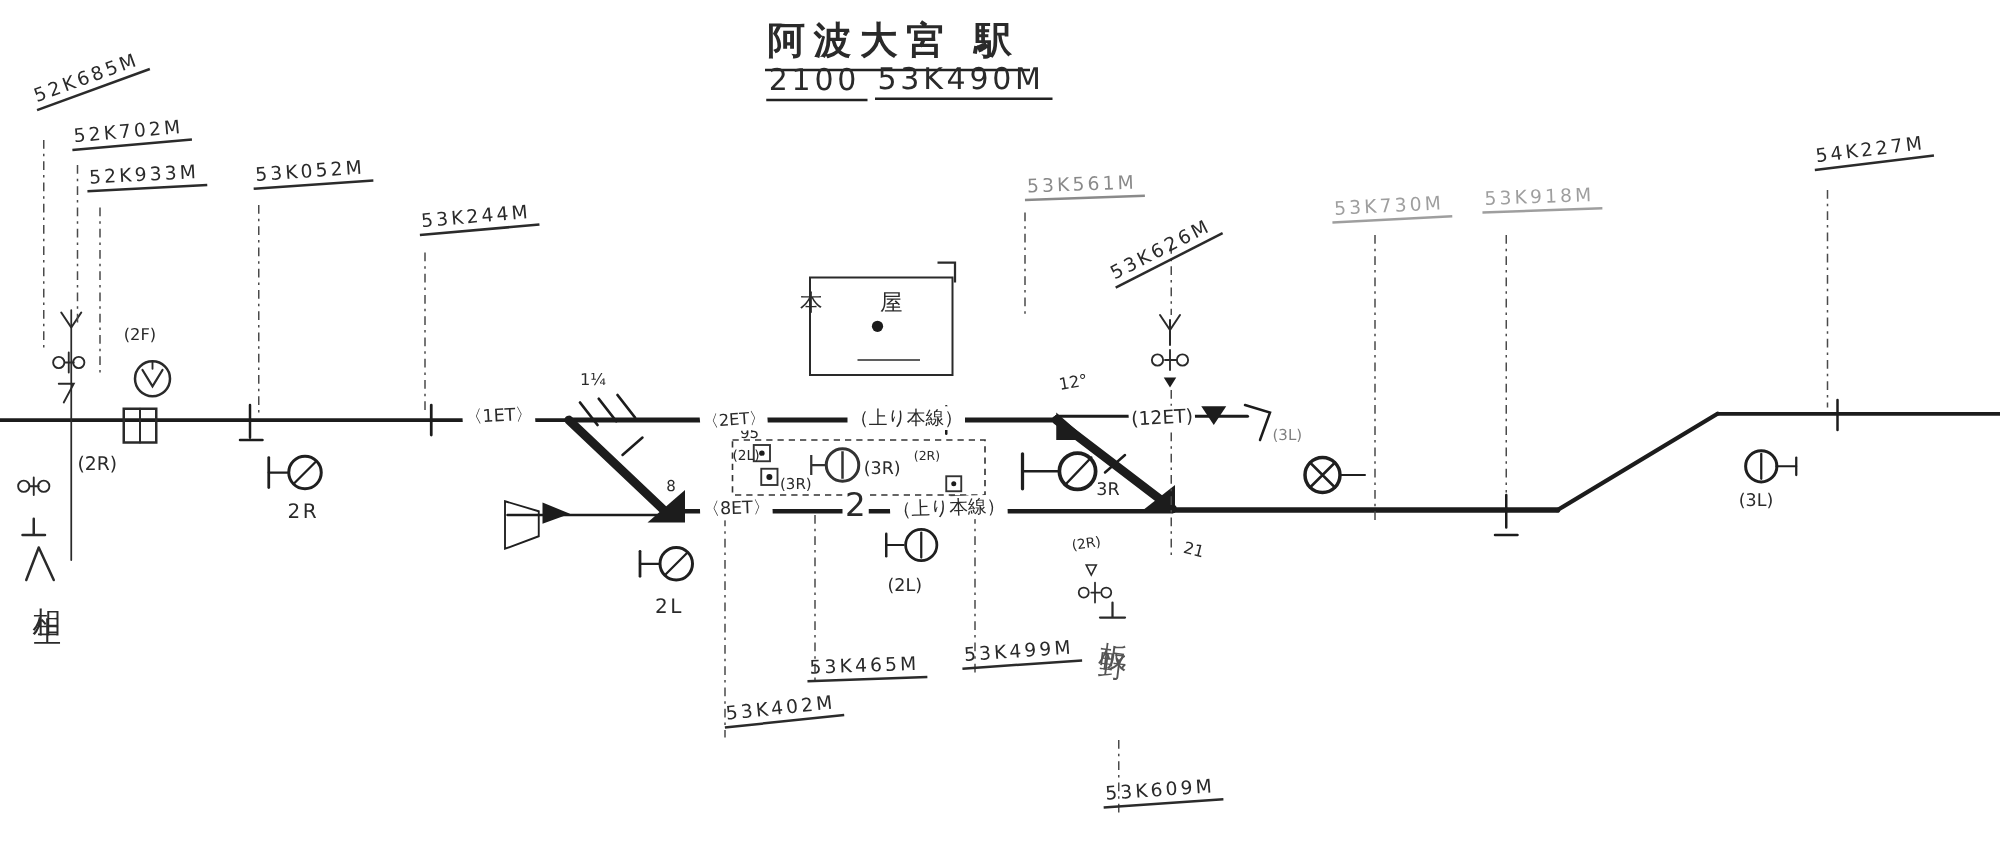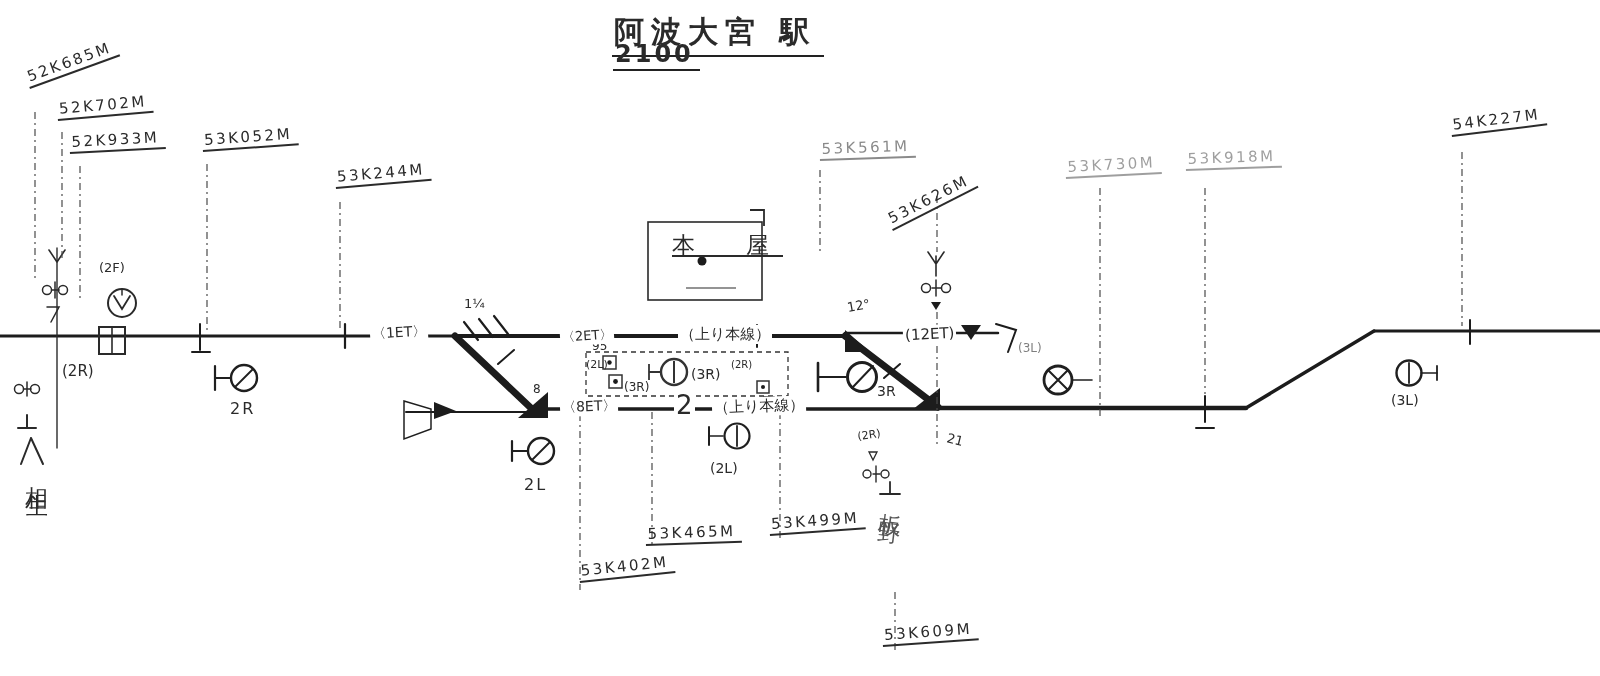--- a/index.html
+++ b/index.html
@@ -192,21 +192,22 @@
     <text x="62" y="376" font-size="15">(2R)</text>
     <text x="99" y="272" font-size="13">(2F)</text>
     <text x="858" y="440" font-size="11" transform="rotate(-8 858 440)">(2R)</text>
     <text x="946" y="442" font-size="13" transform="rotate(14 946 442)">21</text>
     <text x="848" y="312" font-size="13" transform="rotate(-10 848 312)">12°</text>
     <text x="464" y="308" font-size="13">1¼</text>
     <text x="533" y="393" font-size="12">8</text>
   </svg>
 
   <div class="lbl title" style="left:612px;top:12px;">阿波大宮 駅</div>
-  <div class="lbl sub" style="left:613px;top:40px;font-weight:bold;">2100</div>
+  <div class="lbl sub" style="left:613px;top:50px;">2100</div>
+  <div class="lbl sub" style="left:700px;top:49px;">53K490M</div>
 
   <div class="lbl km" style="left:30px;top:68px;transform:rotate(-20deg);">52K685M</div>
   <div class="lbl km" style="left:58px;top:100px;transform:rotate(-5deg);">52K702M</div>
   <div class="lbl km" style="left:70px;top:133px;transform:rotate(-3deg);">52K933M</div>
   <div class="lbl km" style="left:203px;top:131px;transform:rotate(-4deg);">53K052M</div>
   <div class="lbl km" style="left:336px;top:168px;transform:rotate(-5deg);">53K244M</div>
   <div class="lbl km faint" style="left:820px;top:140px;transform:rotate(-2deg);">53K561M</div>
   <div class="lbl km" style="left:893px;top:210px;transform:rotate(-27deg);">53K626M</div>
   <div class="lbl km vfaint" style="left:1066px;top:158px;transform:rotate(-3deg);">53K730M</div>
   <div class="lbl km vfaint" style="left:1186px;top:150px;transform:rotate(-2deg);">53K918M</div>
@@ -217,18 +218,18 @@
   <div class="lbl km" style="left:883px;top:626px;transform:rotate(-4deg);">53K609M</div>
 
   <div class="lbl ontrack" style="left:370px;top:324px;font-size:14px;transform:rotate(-3deg);">〈1ET〉</div>
   <div class="lbl ontrack" style="left:560px;top:327px;font-size:13px;transform:rotate(-4deg);">〈2ET〉</div>
   <div class="lbl ontrack" style="left:678px;top:325px;font-size:15px;">（上り本線）</div>
   <div class="lbl ontrack" style="left:903px;top:325px;font-size:15px;transform:rotate(-3deg);">(12ET)</div>
   <div class="lbl ontrack" style="left:560px;top:398px;font-size:14px;transform:rotate(-2deg);">〈8ET〉</div>
   <div class="lbl ontrack" style="left:674px;top:390px;font-size:26px;">2</div>
   <div class="lbl ontrack" style="left:712px;top:397px;font-size:15px;transform:rotate(-2deg);">（上り本線）</div>
 
-  <div class="lbl" style="left:672px;top:230px;font-size:23px;letter-spacing:14px;text-decoration:underline;">本　屋</div>
+  <div class="lbl" style="left:640px;top:230px;font-size:18px;letter-spacing:14px;">本　屋</div>
 
   <div class="lbl vert" style="left:22px;top:468px;">相生</div>
   <div class="lbl vert" style="left:878px;top:496px;transform:rotate(7deg);opacity:.8;">板野</div>
 
 </div>
 
 </body></html>

